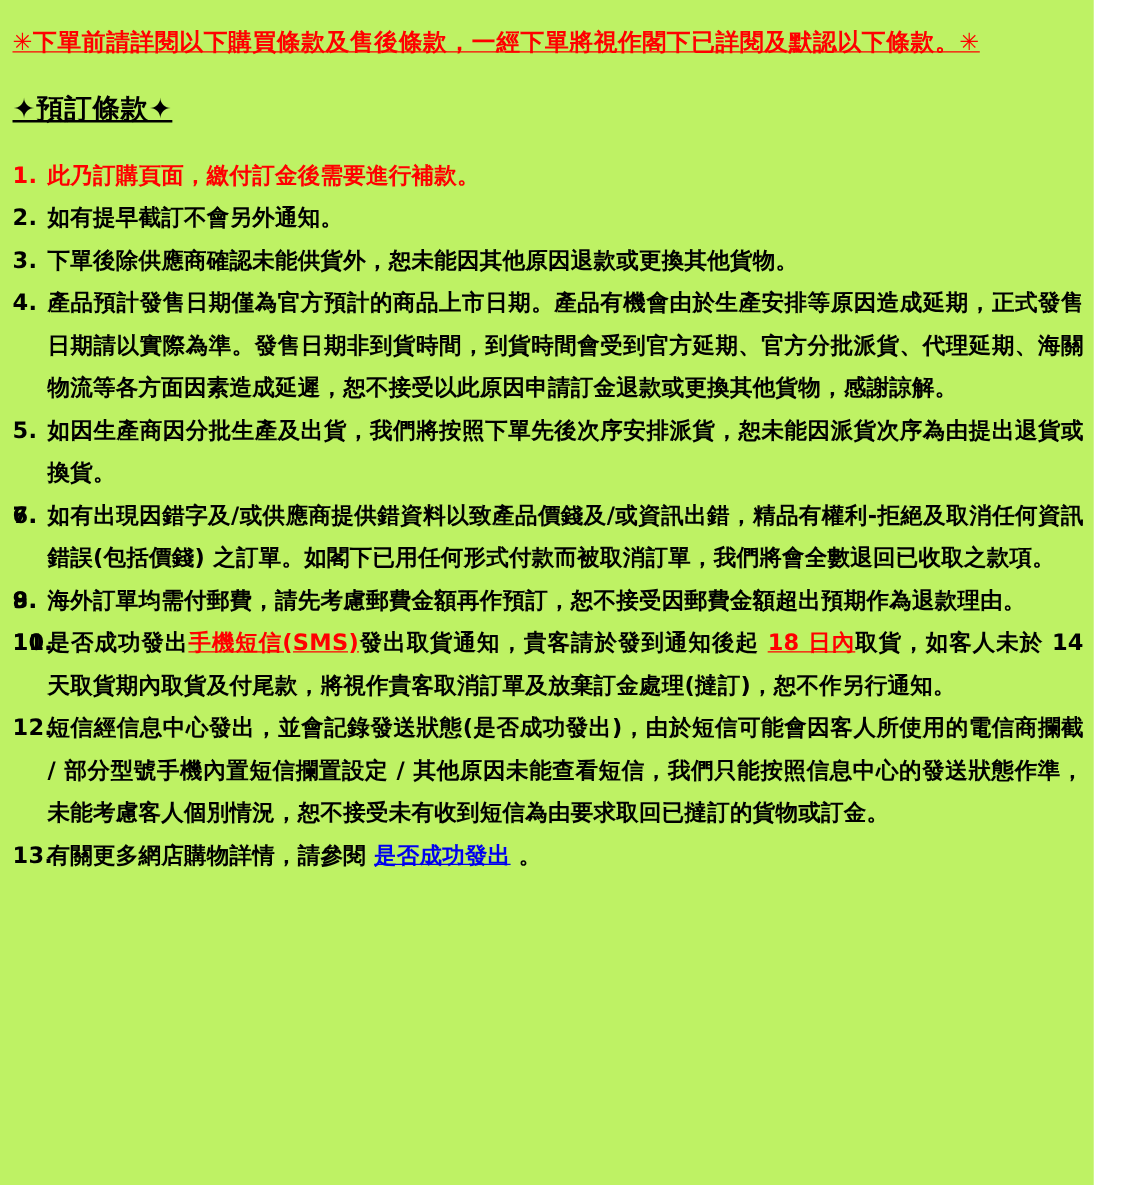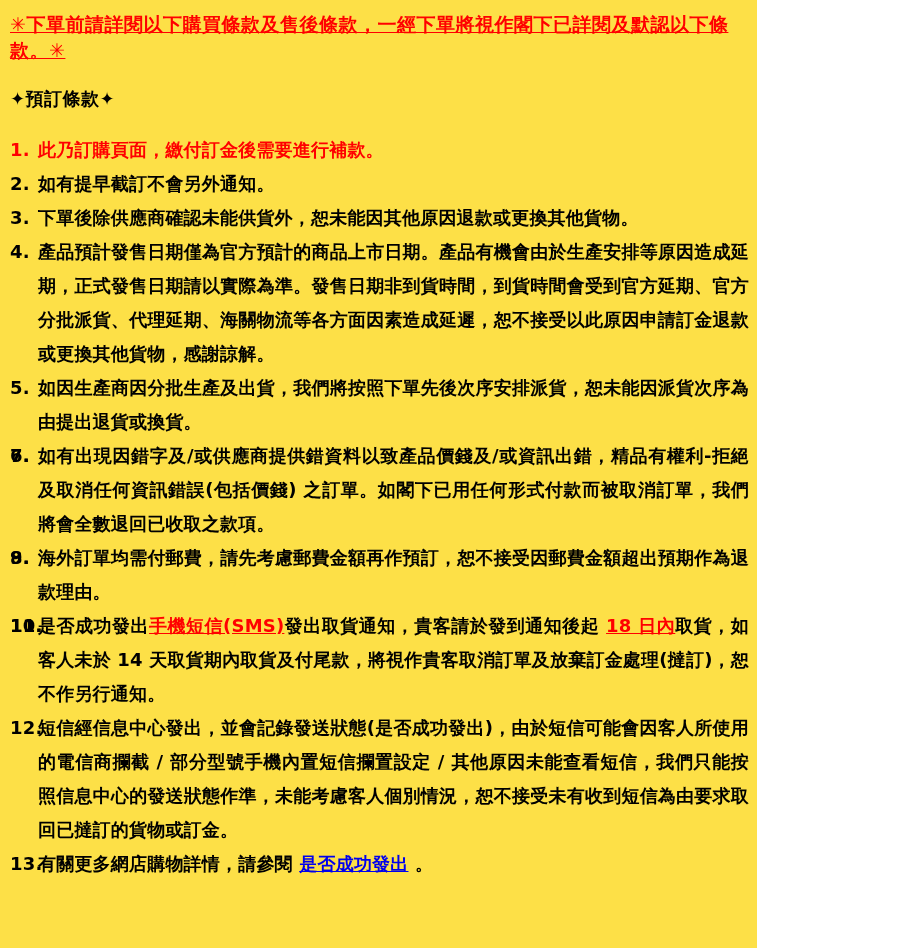--- a/index.html
+++ b/index.html
@@ -6,37 +6,38 @@
     margin: 0;
     padding: 0;
     background: #ffffff;
   }
   body {
     font-family: "DejaVu Sans", "Liberation Sans", sans-serif;
     font-weight: bold;
     color: #000000;
   }
   .page {
-    width: 757px;
+    width: 875px;
     min-height: 948px;
     box-sizing: border-box;
-    padding: 10px 8px 10px 10px;
-    background: #fde047;
+    padding: 20px 8px 10px 10px;
+    background: #bef264;
   }
   .doc-title {
     color: #ff0000;
     text-decoration: underline;
     font-size: 19px;
     line-height: 1.35;
     margin: 2px 0 24px 0;
     letter-spacing: 0.5px;
   }
   .section-heading {
     color: #000000;
-    font-size: 18px;
+    text-decoration: underline;
+    font-size: 22px;
     margin: 0 0 22px 0;
     letter-spacing: 0.5px;
   }
   .terms-list {
     font-size: 18px;
   }
   .term {
     position: relative;
     padding-left: 28px;
     line-height: 34px;

